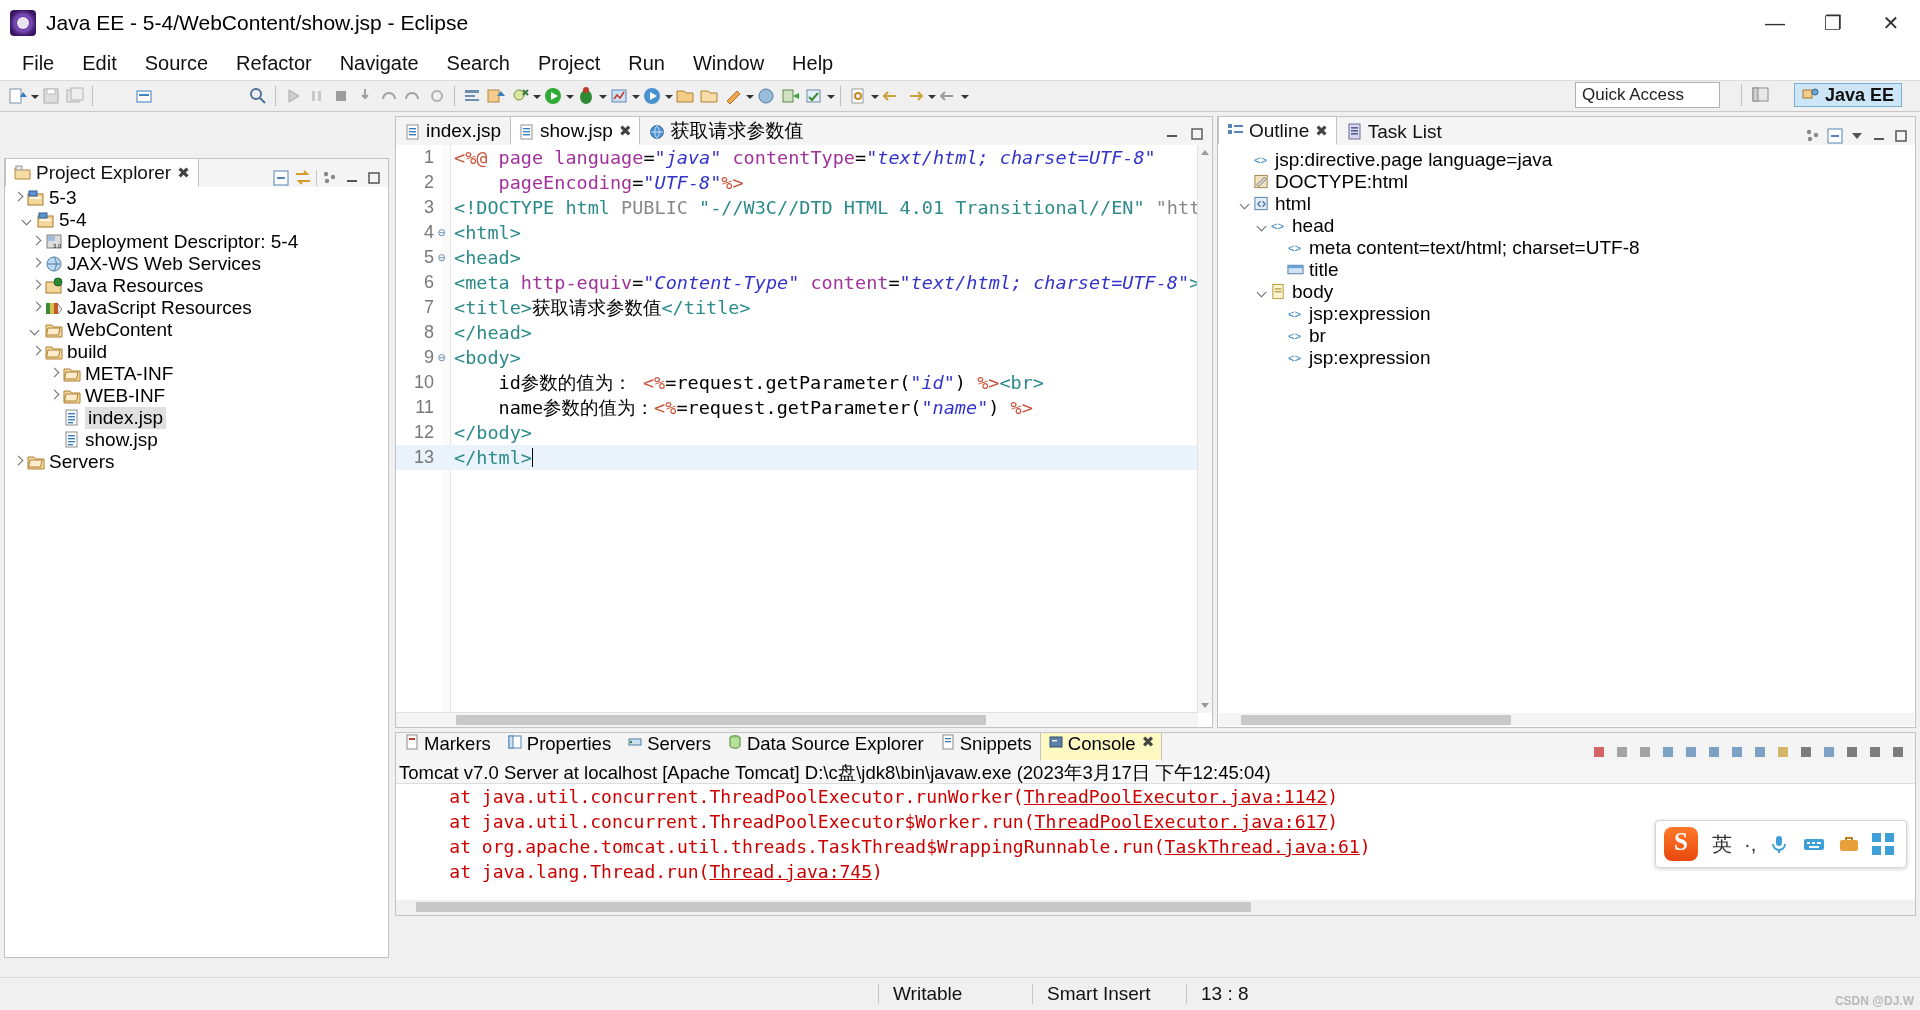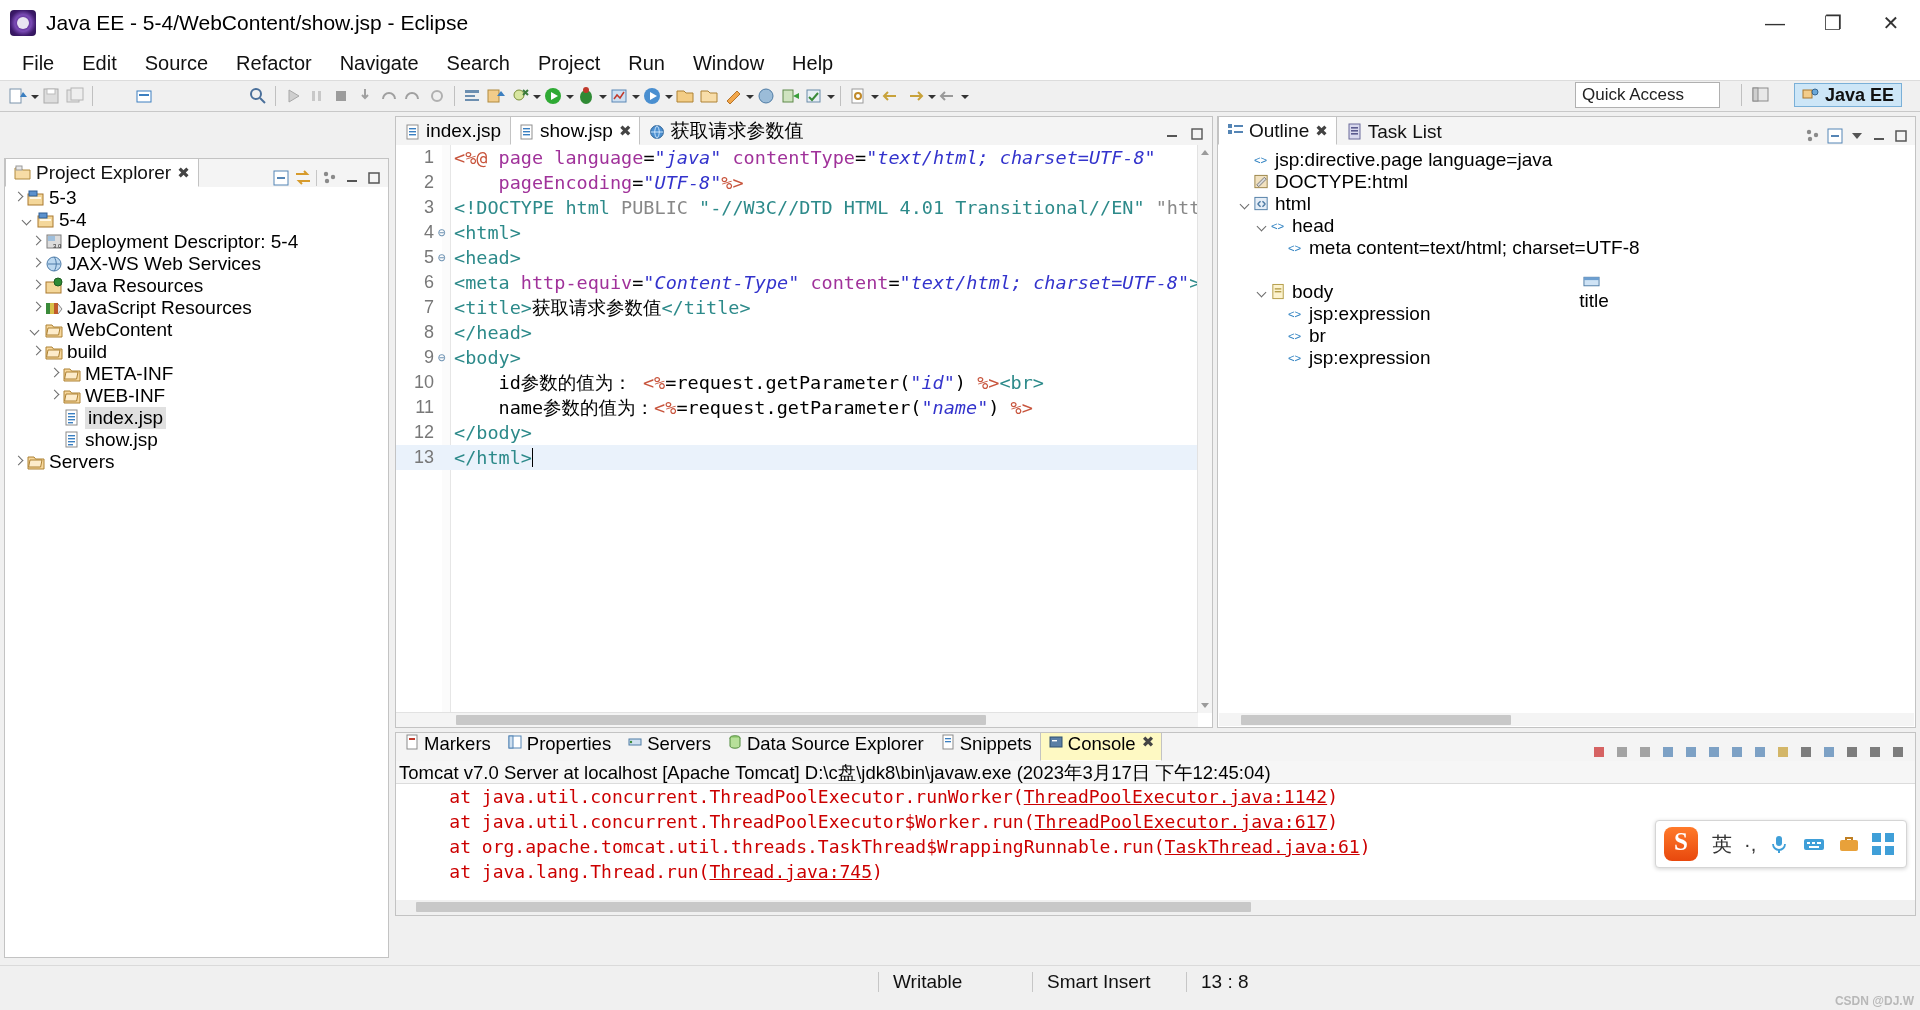--- a/index.html
+++ b/index.html
@@ -119,21 +119,21 @@
   .con-tools div{width:20px;height:18px;position:relative;}
   .con-head{position:absolute;left:0;top:28px;right:0;height:22px;background:#f6f6f6;border-bottom:1px solid #dcdcdc;
      font-size:18.5px;padding-left:3px;display:flex;align-items:center;white-space:nowrap;}
   .con-body{position:absolute;left:0;top:51px;right:0;bottom:16px;background:#fff;overflow:hidden;
      font-family:"DejaVu Sans Mono","Liberation Mono",monospace;font-size:18px;line-height:25px;color:#cc0000;}
   .con-line{height:25px;white-space:pre;padding-left:10px;}
   .con-link{color:#cc0000;text-decoration:underline;}
   .con-hs{position:absolute;left:0;right:0;bottom:0;height:15px;background:#f0f0f0;}
 
   
-  .statusbar{position:absolute;left:0;bottom:12px;width:1920px;height:32px;background:#f0f0f0;
+  .statusbar{position:absolute;left:0;bottom:0;width:1920px;height:32px;background:#f0f0f0;
      display:flex;align-items:center;font-size:19px;color:#111;border-top:1px solid #dadada;}
   .sb-sep{width:1px;height:20px;background:#c6c6c6;margin:0 0px;}
   .sb-cell{padding:0 14px;white-space:nowrap;}
 
   
   .ime{position:absolute;left:1655px;top:820px;width:250px;height:46px;background:#fff;border:1px solid #d5d5d5;
      border-radius:4px;display:flex;align-items:center;box-shadow:0 1px 4px rgba(0,0,0,.18);}
   .ime-logo{width:34px;height:34px;margin:0 8px;background:linear-gradient(#ff7a2a,#e8480d);border-radius:8px;
      position:relative;flex:none;}
   .ime-logo:after{content:"S";position:absolute;left:0;right:0;top:1px;text-align:center;color:#fff;font-size:25px;
@@ -715,21 +715,21 @@
             </div>
             <div class="ol-row" style="padding-left: 55px;">
               <span class="twist "></span>
               <span class="ol-ico">
                 <svg width="18" height="18" viewBox="0 0 18 18">
                   <text x="1" y="13" font-size="12" fill="#2b7fc0" font-family="Liberation Sans">&lt;&gt;</text>
                 </svg>
               </span>
               <span>meta content=text/html; charset=UTF-8</span>
             </div>
-            <div class="ol-row" style="padding-left: 55px; flex-direction: column;">
+            <div class="ol-row" style="padding-left: 55px;">
               <span class="twist "></span>
               <span class="ol-ico">
                 <svg width="18" height="18" viewBox="0 0 18 18">
                   <rect x="1" y="4" width="16" height="9" fill="#cfe3f5" stroke="#4f7ca5"></rect>
                   <rect x="1" y="4" width="16" height="3" fill="#6d9fd0"></rect>
                 </svg>
               </span>
               <span>title</span>
             </div>
             <div class="ol-row" style="padding-left: 38px;">

